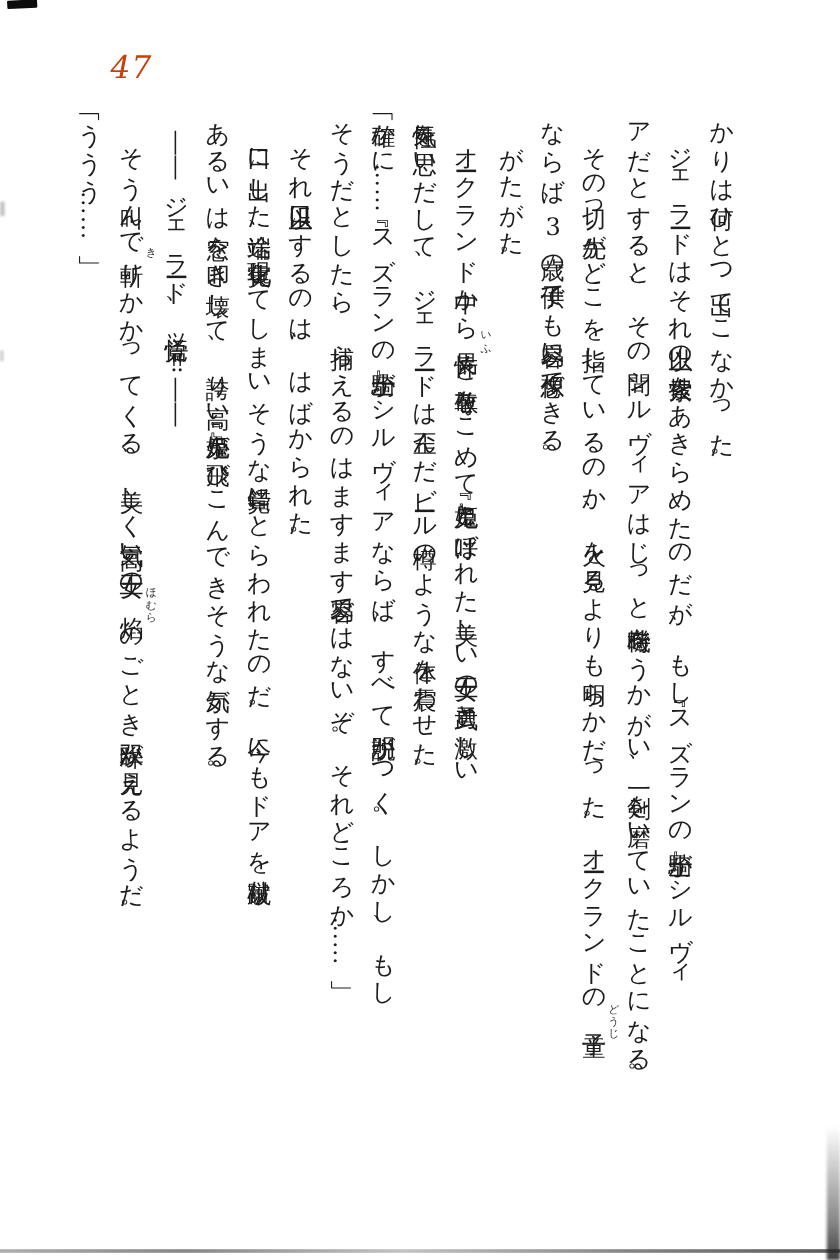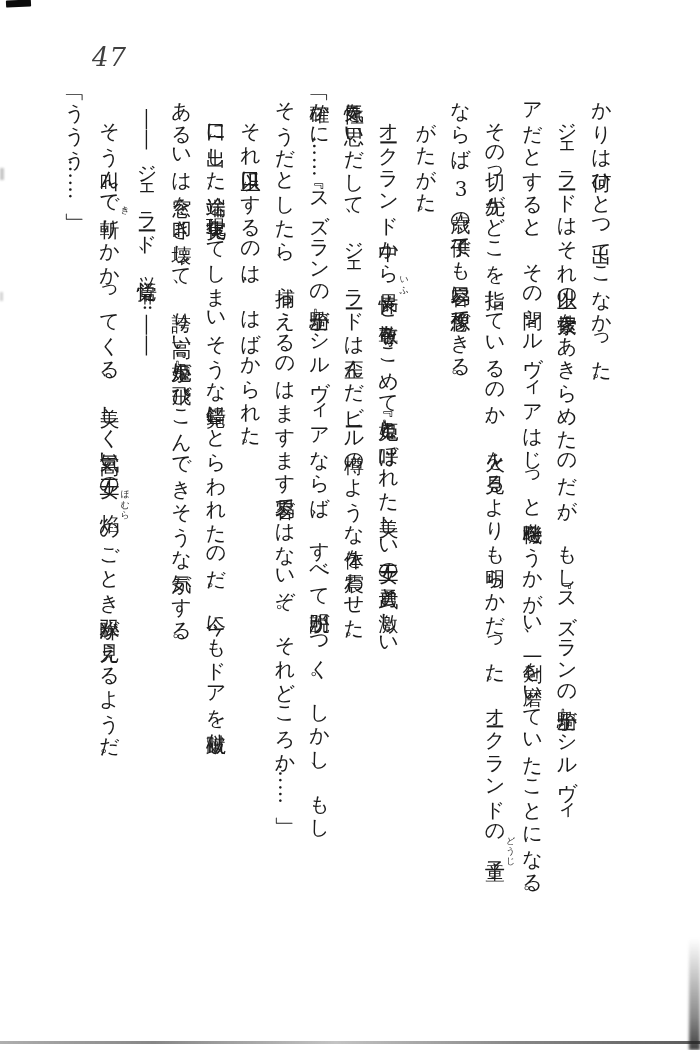--- a/index.html
+++ b/index.html
@@ -18,21 +18,21 @@
     position: absolute;
     inset: 0;
   }
   .page-number {
     position: absolute;
     left: 92px;
     top: 42px;
     font-size: 26px;
     font-style: italic;
     letter-spacing: 1px;
-    color: #404040;
+    color: #c2410c;
   }
   .text-block {
     position: absolute;
     top: 88px;
     right: 81px;
     height: 852px;
     writing-mode: vertical-rl;
     text-orientation: mixed;
     font-size: 20px;
     letter-spacing: 0.6px;

